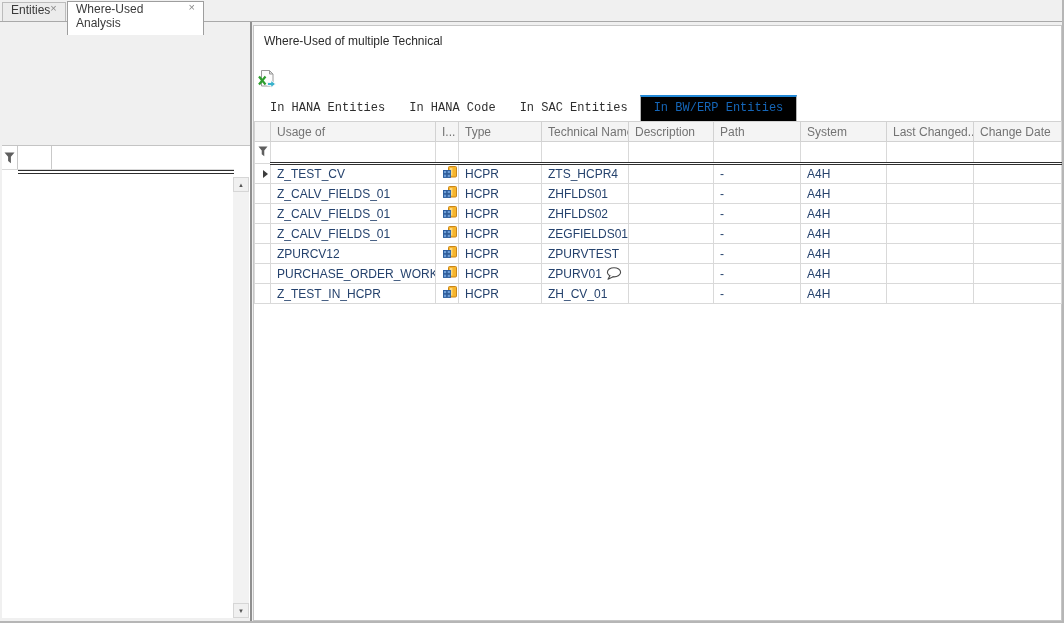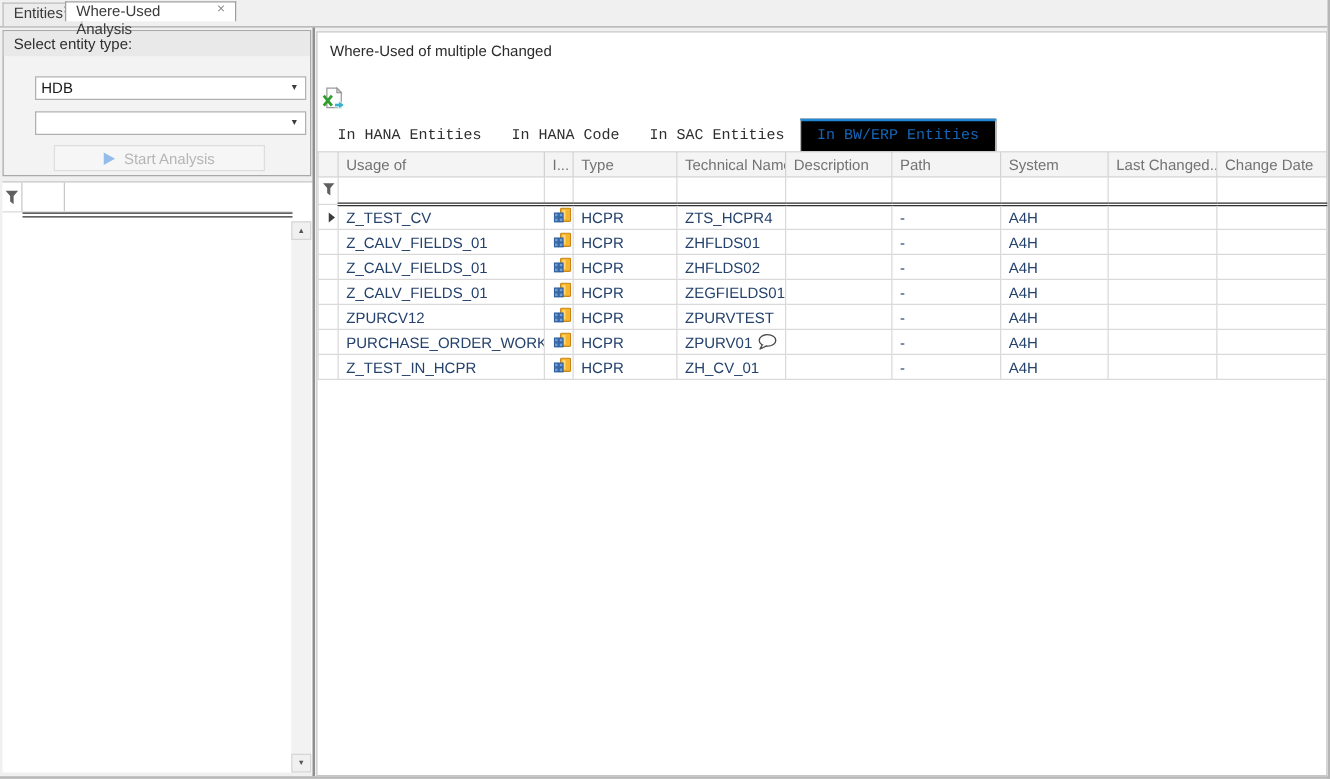--- a/index.html
+++ b/index.html
@@ -7,21 +7,21 @@
   body { font-family:"Liberation Sans", sans-serif; font-size:12px; color:#3a3a3a; }
   .app { position:relative; width:1064px; height:623px; background:#f0f0f0; overflow:hidden;
          border-right:2px solid #b6b6b6; border-bottom:2px solid #b6b6b6; }
 
   
   .tabstrip { position:absolute; top:0; left:0; right:0; height:22px; }
   .strip-line { position:absolute; top:21px; left:0; right:0; height:1px; background:#a9a9a9; }
   .doc-tab { position:absolute; display:flex; align-items:flex-start; padding:0 8px; cursor:default; }
   .doc-tab .close { color:#8a8a8a; font-size:11px; line-height:1; }
   .doc-tab.inactive { top:2px; height:19px; left:2px; width:64px; background:#ececec; border:1px solid #bcbcbc; border-bottom:none; }
-  .doc-tab.active { top:1px; height:16px; left:52px; width:137px; background:#ffffff; border:1px solid #9e9e9e; border-bottom:none; z-index:3; }
+  .doc-tab.active { top:1px; height:34px; left:67px; width:137px; background:#ffffff; border:1px solid #9e9e9e; border-bottom:none; z-index:3; }
 
   
   .groupbox { position:absolute; left:2px; top:24px; width:247px; height:117px;
               background:#f3f3f3; border:1px solid #a9a9a9; }
   .groupbox-header { height:20px; line-height:20px; padding-left:8px; background:#e9e9e9; color:#2e2e2e; }
   .combo { position:absolute; left:25px; width:217px; height:19px; background:#fff;
            border:1px solid #b0b0b0; display:flex; align-items:center; }
   .combo .val { flex:1; padding-left:4px; line-height:17px; color:#1a1a1a; }
   .combo .arrow { width:17px; text-align:center; font-size:7px; color:#3c3c3c; }
   .combo.c1 { top:36px; } .combo.c2 { top:64px; }
@@ -82,35 +82,20 @@
     <div class="doc-tab inactive">
       <span>Entities</span>
       <span class="close">×</span>
     </div>
     <div class="doc-tab active">
       <span>Where-Used Analysis</span>
       <span class="close">×</span>
     </div>
   </div>
 
-  <div class="groupbox">
-    <div class="groupbox-header">Select entity type:</div>
-    <div class="combo c1">
-      <span class="val">HDB</span>
-      <span class="arrow">▼</span>
-    </div>
-    <div class="combo c2">
-      <span class="val"></span>
-      <span class="arrow">▼</span>
-    </div>
-    <div class="start-btn">
-      <span class="play-tri"></span>
-      <span>Start Analysis</span>
-    </div>
-  </div>
 
   <div class="left-lower">
     <div class="lfilter">
       <div class="fcell">
         <svg width="11" height="12" viewBox="0 0 11 12">
             <path d="M0.5 0.5 h10 l-3.6 4.3 v6.5 l-2.8 -2.2 v-4.3 Z" fill="#5f5f5f"></path>
           </svg>
       </div>
       <div class="cell1"></div>
       <div class="cell2"></div>
@@ -118,21 +103,21 @@
     <div class="ldouble"></div>
     <div class="vscroll">
       <div class="sb-btn up">▲</div>
       <div class="sb-btn down">▼</div>
     </div>
   </div>
 
   <div class="splitter"></div>
 
   <div class="right-panel">
-    <div class="rp-title">Where-Used of multiple Changed</div>
+    <div class="rp-title">Where-Used of multiple Technical</div>
 
     <div class="export-btn">
       <svg width="20" height="19" viewBox="0 0 20 19">
         <path d="M4.5 1.5 h8 l3.5 3.5 v12 h-11.5 Z" fill="#fdfdfd" stroke="#9a9a9a"></path>
         <path d="M12.5 1.5 l3.5 3.5 h-3.5 Z" fill="#dcdcdc" stroke="#9a9a9a"></path>
         <path d="M2 7.5 L8.5 15.5 M8.5 7.5 L2 15.5" stroke="#2f9e2f" stroke-width="2.2"></path>
         <path d="M10.5 13.5 h3.5 v-2 l4.5 3.5 -4.5 3.5 v-2 h-3.5 Z" fill="#3ab2cc" stroke="#ffffff" stroke-width="0.8"></path>
       </svg>
     </div>
 

